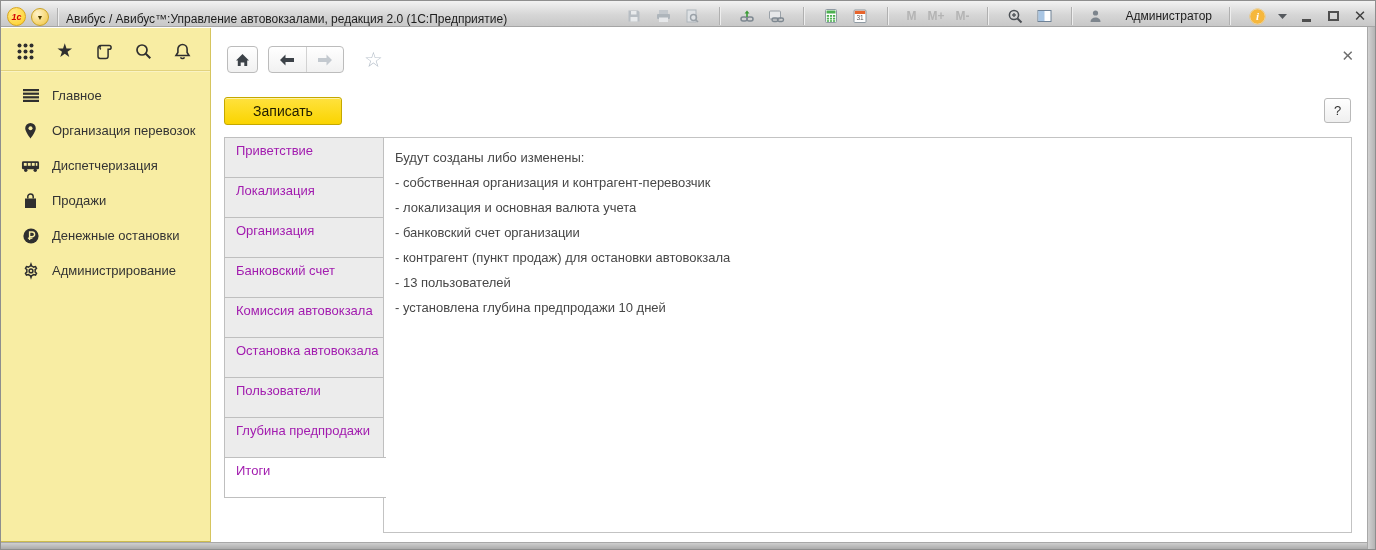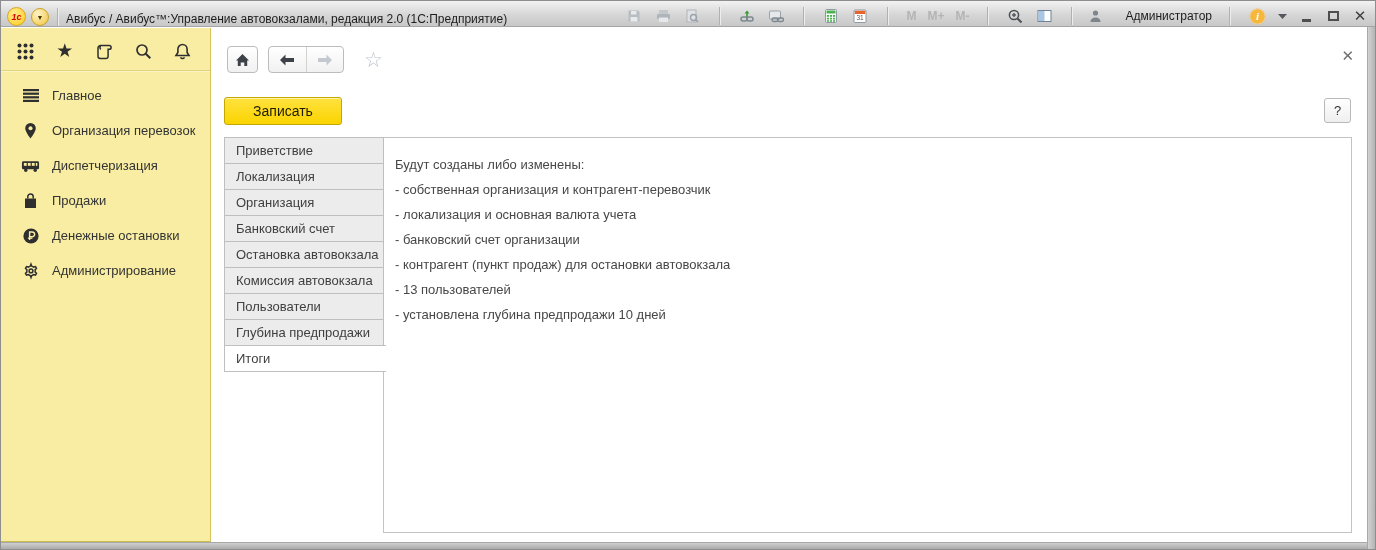--- a/index.html
+++ b/index.html
@@ -65,26 +65,26 @@
   .form-close{position:absolute;right:13px;top:20px;font-size:15px;color:#6e6e6e;line-height:16px;}
   .save-btn{position:absolute;left:12px;top:69px;width:118px;height:28px;
     background:linear-gradient(#ffe23e,#fad400);border:1px solid #c4a800;border-radius:3px;
     font-size:14px;color:#1f1c00;display:flex;align-items:center;justify-content:center;
     box-shadow:inset 0 1px 0 rgba(255,255,255,.55);}
   .help-btn{position:absolute;right:16px;top:70px;width:27px;height:25px;border:1px solid #b9b9b9;
     border-radius:3px;background:linear-gradient(#fff,#efefef);font-size:13px;color:#333;
     display:flex;align-items:center;justify-content:center;}
   
   .steps{position:absolute;left:12px;top:109px;width:160px;z-index:2;}
-  .step{height:27px;line-height:25px;margin-top:-1px;border:1px solid #bfbfbf;background:#ececec;
-    padding-left:11px;font-size:13px;color:#404040;width:160px;cursor:default;}
+  .step{height:41px;line-height:25px;margin-top:-1px;border:1px solid #bfbfbf;background:#ececec;
+    padding-left:11px;font-size:13px;color:#a21caf;width:160px;cursor:default;}
   .step:first-child{margin-top:0;}
   .step.active{background:#fff;width:162px;border-right:none;}
   .panel{position:absolute;left:171px;top:109px;right:15px;height:396px;border:1px solid #c3c3c3;
-    background:#fff;z-index:1;padding:14px 11px;}
+    background:#fff;z-index:1;padding:7px 11px;}
   .panel .line{font-size:13px;color:#474747;line-height:25px;white-space:nowrap;}
   svg{display:block;}
 </style>
 </head>
 <body>
 
 <div id="window">
 
   <div class="titlebar">
     <div class="tb-logo">1с</div>
@@ -343,22 +343,22 @@
     <span class="form-close">✕</span>
 
     <div class="save-btn">Записать</div>
     <div class="help-btn">?</div>
 
     <div class="steps">
       <div class="step">Приветствие</div>
       <div class="step">Локализация</div>
       <div class="step">Организация</div>
       <div class="step">Банковский счет</div>
+      <div class="step">Комиссия автовокзала</div>
       <div class="step">Остановка автовокзала</div>
-      <div class="step">Комиссия автовокзала</div>
       <div class="step">Пользователи</div>
       <div class="step">Глубина предпродажи</div>
       <div class="step active">Итоги</div>
     </div>
 
     <div class="panel">
       <div class="line">Будут созданы либо изменены:</div>
       <div class="line"> - собственная организация и контрагент-перевозчик</div>
       <div class="line"> - локализация и основная валюта учета</div>
       <div class="line"> - банковский счет организации</div>

